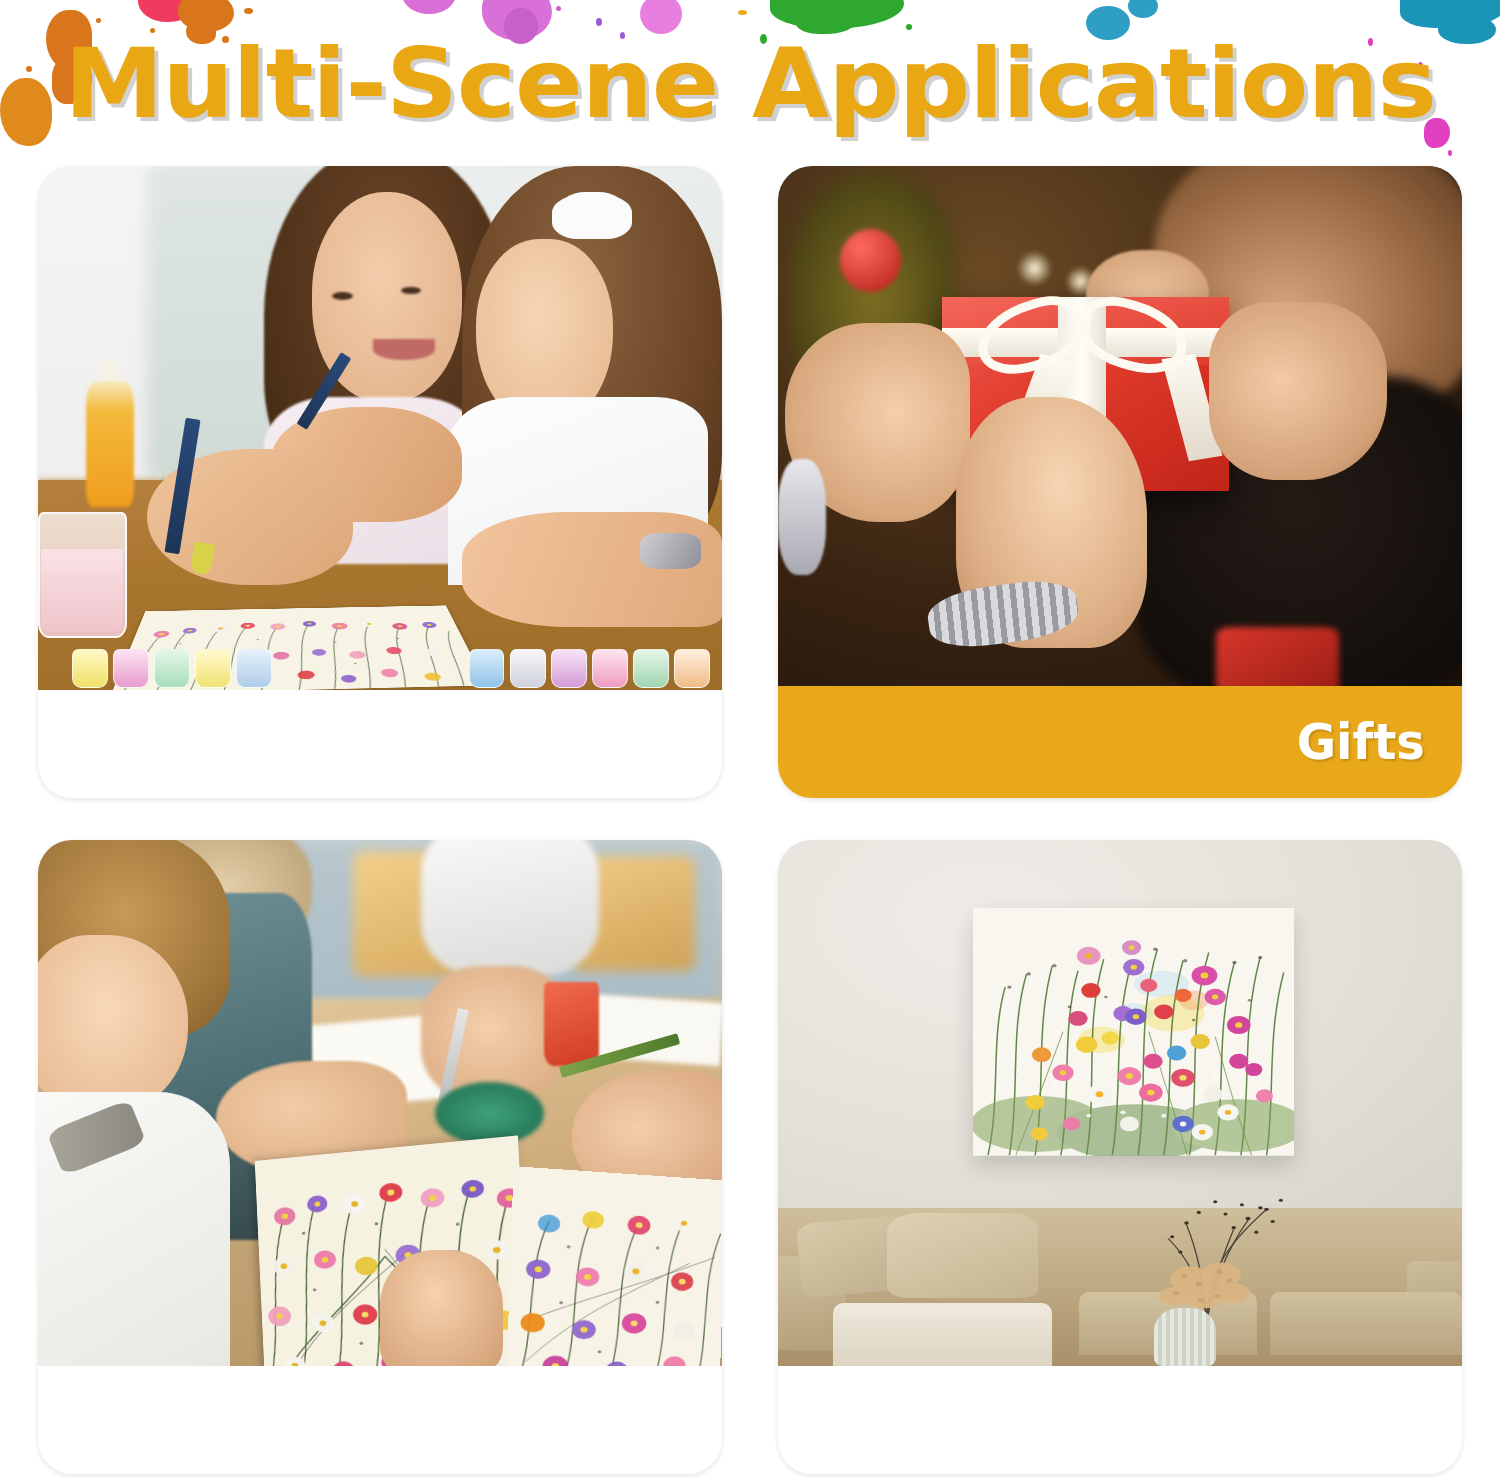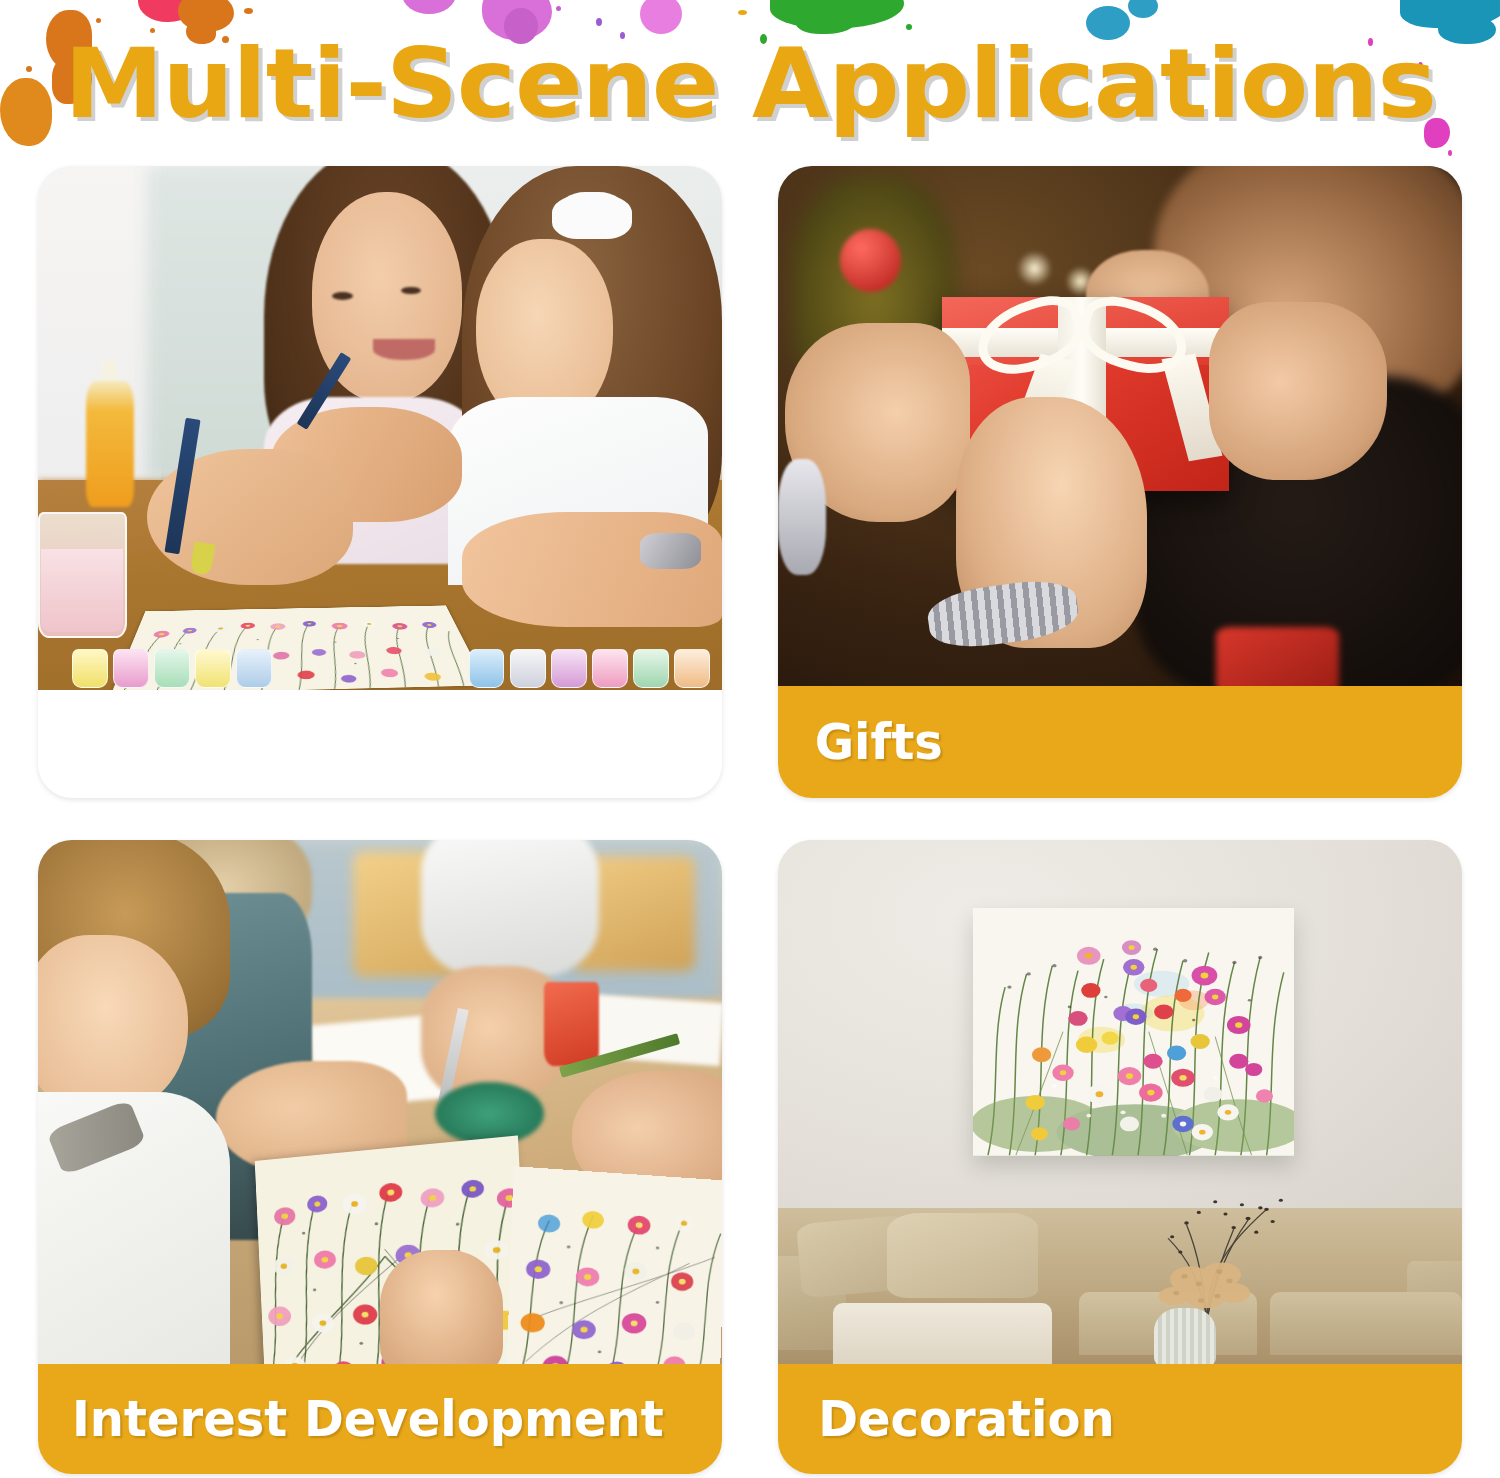--- a/index.html
+++ b/index.html
@@ -84,21 +84,21 @@
     display: flex;
     align-items: center;
     padding: 0 34px;
   }
   #card-interest .card-photo,
   #card-decoration .card-photo { height: 526px; }
   #card-interest .card-caption,
   #card-decoration .card-caption { height: 110px; }
 
   .card-caption.align-left   { justify-content: flex-start; }
-  .card-caption.align-center { justify-content: flex-start; }
+  .card-caption.align-center { justify-content: flex-end; }
 
   .caption-text {
     font-family: "DejaVu Sans", sans-serif;
     font-weight: bold;
     font-size: 50px;
     line-height: 54px;
     color: #FFFFFF;
     white-space: nowrap;
     text-shadow: 2px 2px 2px rgba(120,80,0,0.30);
     transform: scaleX(0.96);
@@ -684,23 +684,20 @@
                 <circle cx="162" cy="100" r="2"></circle>
                 <circle cx="56" cy="180" r="2"></circle>
               <circle cx="164" cy="176" r="2"></circle>
                 <circle cx="100" cy="246" r="2"></circle>
             </g>
           </svg>
         </div>
 
         <div class="ph3-handF"></div>
       </div>
-    </div>
-    <div class="card-caption align-left">
-      <span class="caption-text">Interest Development</span>
     </div>
   </div>
 
   <div class="card" id="card-decoration">
     <div class="card-photo">
       <div class="ph4">
         <div class="ph4-wall"></div>
 
         <div class="ph4-frame">
           <div class="ph4-art">
@@ -869,18 +866,15 @@
               <circle cx="100" cy="130" r="3"></circle>
                 <circle cx="72" cy="156" r="3"></circle>
                 <circle cx="88" cy="150" r="3"></circle>
               <circle cx="48" cy="146" r="3"></circle>
             </g>
           </svg>
         </div>
         <div class="ph4-vase"></div>
       </div>
     </div>
-    <div class="card-caption align-center">
-      <span class="caption-text">Decoration</span>
-    </div>
   </div>
 
 </div>
 
 </body></html>

